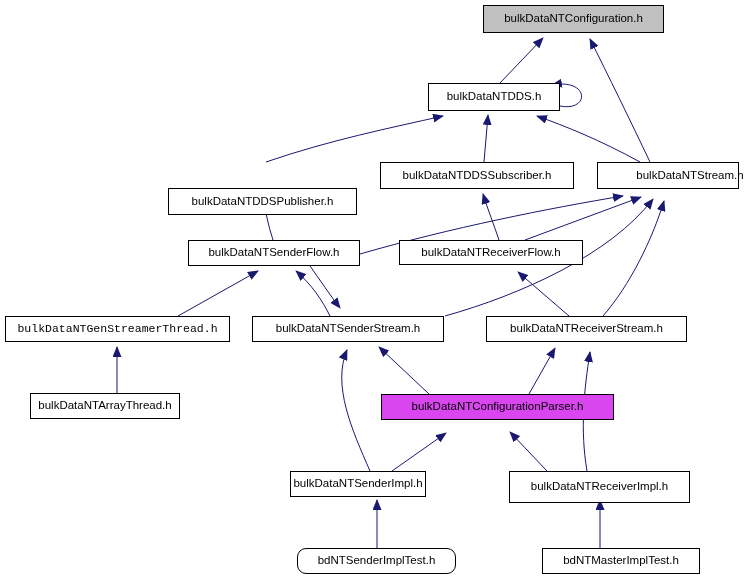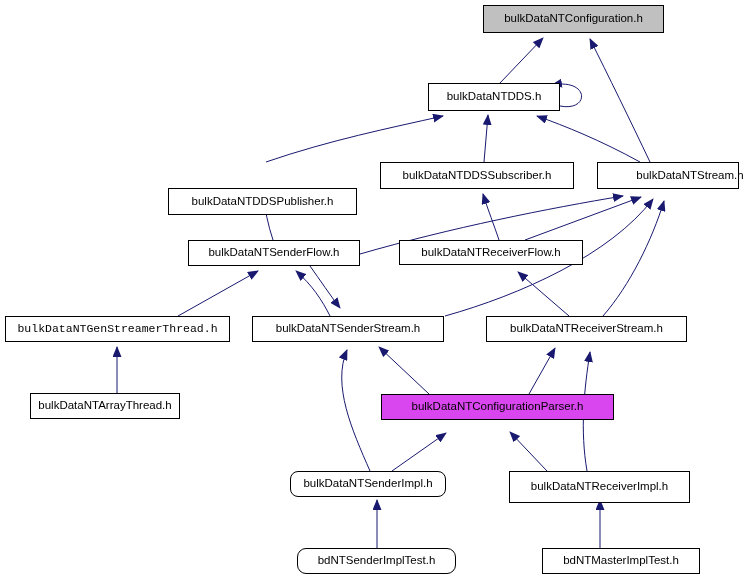--- a/index.html
+++ b/index.html
@@ -86,18 +86,18 @@
       <div class="node" style="left: 168px; top: 162px; width: 189px; height: 27px; background: rgb(255, 255, 255); border-color: rgb(0, 0, 0); margin-top: 26px;">bulkDataNTDDSPublisher.h</div>
       <div class="node" style="left: 380px; top: 162px; width: 194px; height: 27px; background: rgb(255, 255, 255); border-color: rgb(0, 0, 0);">bulkDataNTDDSSubscriber.h</div>
       <div class="node" style="left: 597px; top: 162px; width: 142px; height: 27px; background: rgb(255, 255, 255); border-color: rgb(0, 0, 0); padding-left: 44px;">bulkDataNTStream.h</div>
       <div class="node" style="left: 188px; top: 240px; width: 172px; height: 26px; background: rgb(255, 255, 255); border-color: rgb(0, 0, 0);">bulkDataNTSenderFlow.h</div>
       <div class="node" style="left: 399px; top: 240px; width: 184px; height: 25px; background: rgb(255, 255, 255); border-color: rgb(0, 0, 0);">bulkDataNTReceiverFlow.h</div>
       <div class="node" style="left: 5px; top: 316px; width: 225px; height: 26px; background: rgb(255, 255, 255); border-color: rgb(0, 0, 0); font-family: Liberation Mono, monospace;">bulkDataNTGenStreamerThread.h</div>
       <div class="node" style="left: 252px; top: 316px; width: 192px; height: 26px; background: rgb(255, 255, 255); border-color: rgb(0, 0, 0);">bulkDataNTSenderStream.h</div>
       <div class="node" style="left: 486px; top: 316px; width: 201px; height: 26px; background: rgb(255, 255, 255); border-color: rgb(0, 0, 0);">bulkDataNTReceiverStream.h</div>
       <div class="node" style="left: 30px; top: 393px; width: 150px; height: 26px; background: rgb(255, 255, 255); border-color: rgb(0, 0, 0);">bulkDataNTArrayThread.h</div>
       <div class="node" style="left: 366px; top: 394px; width: 233px; height: 26px; background: #d946ef; border-color: rgb(0, 0, 0); margin-left: 15px;">bulkDataNTConfigurationParser.h</div>
-      <div class="node" style="left: 290px; top: 471px; width: 156px; height: 26px; background: rgb(255, 255, 255); border-color: rgb(0, 0, 0); border-radius: 8px;">bulkDataNTSenderImpl.h</div>
+      <div class="node" style="left: 290px; top: 471px; width: 136px; height: 26px; background: rgb(255, 255, 255); border-color: rgb(0, 0, 0);">bulkDataNTSenderImpl.h</div>
       <div class="node" style="left: 509px; top: 471px; width: 181px; height: 32px; background: rgb(255, 255, 255); border-color: rgb(0, 0, 0);">bulkDataNTReceiverImpl.h</div>
       <div class="node" style="left: 297px; top: 548px; width: 159px; height: 26px; background: rgb(255, 255, 255); border-color: rgb(0, 0, 0); border-radius: 9px;">bdNTSenderImplTest.h</div>
       <div class="node" style="left: 522px; top: 548px; width: 158px; height: 26px; background: rgb(255, 255, 255); border-color: rgb(0, 0, 0); margin-left: 20px;">bdNTMasterImplTest.h</div>
     </div>
 </div>
 
 </body></html>

